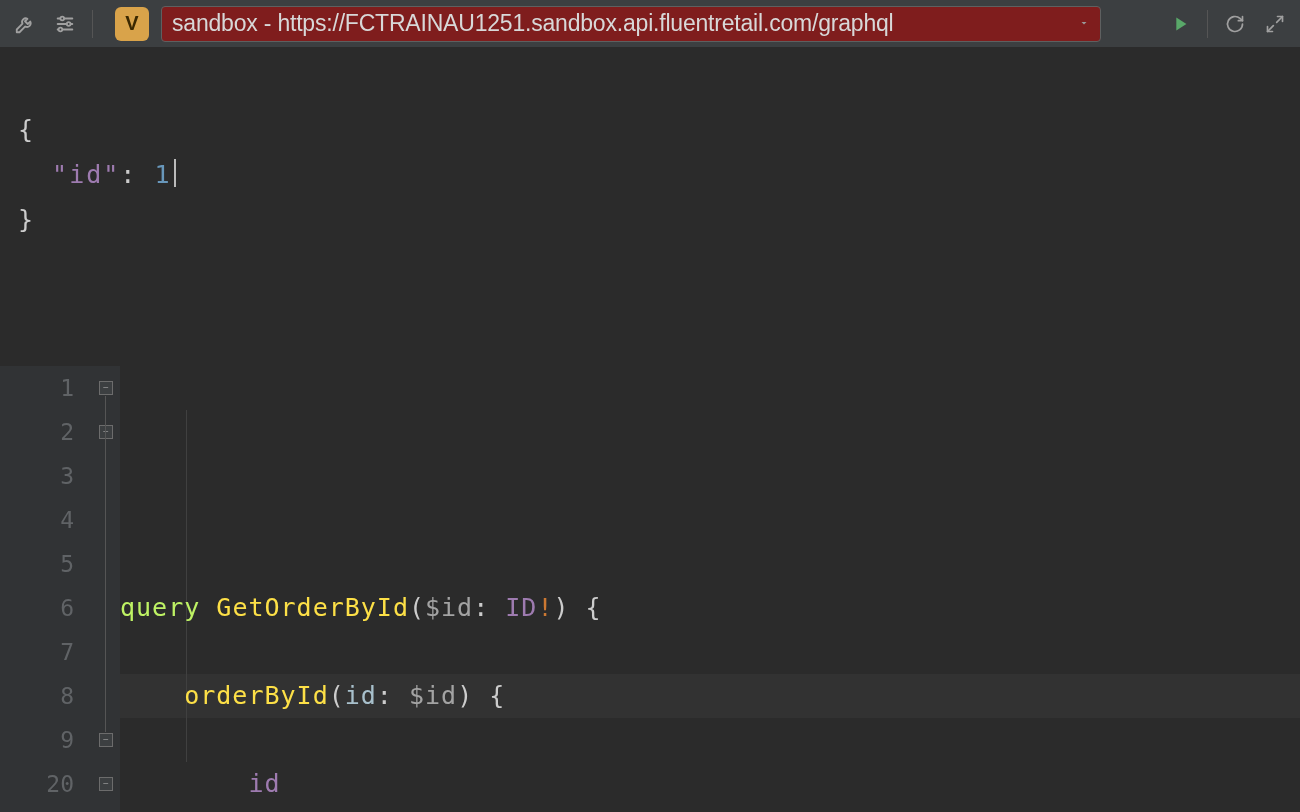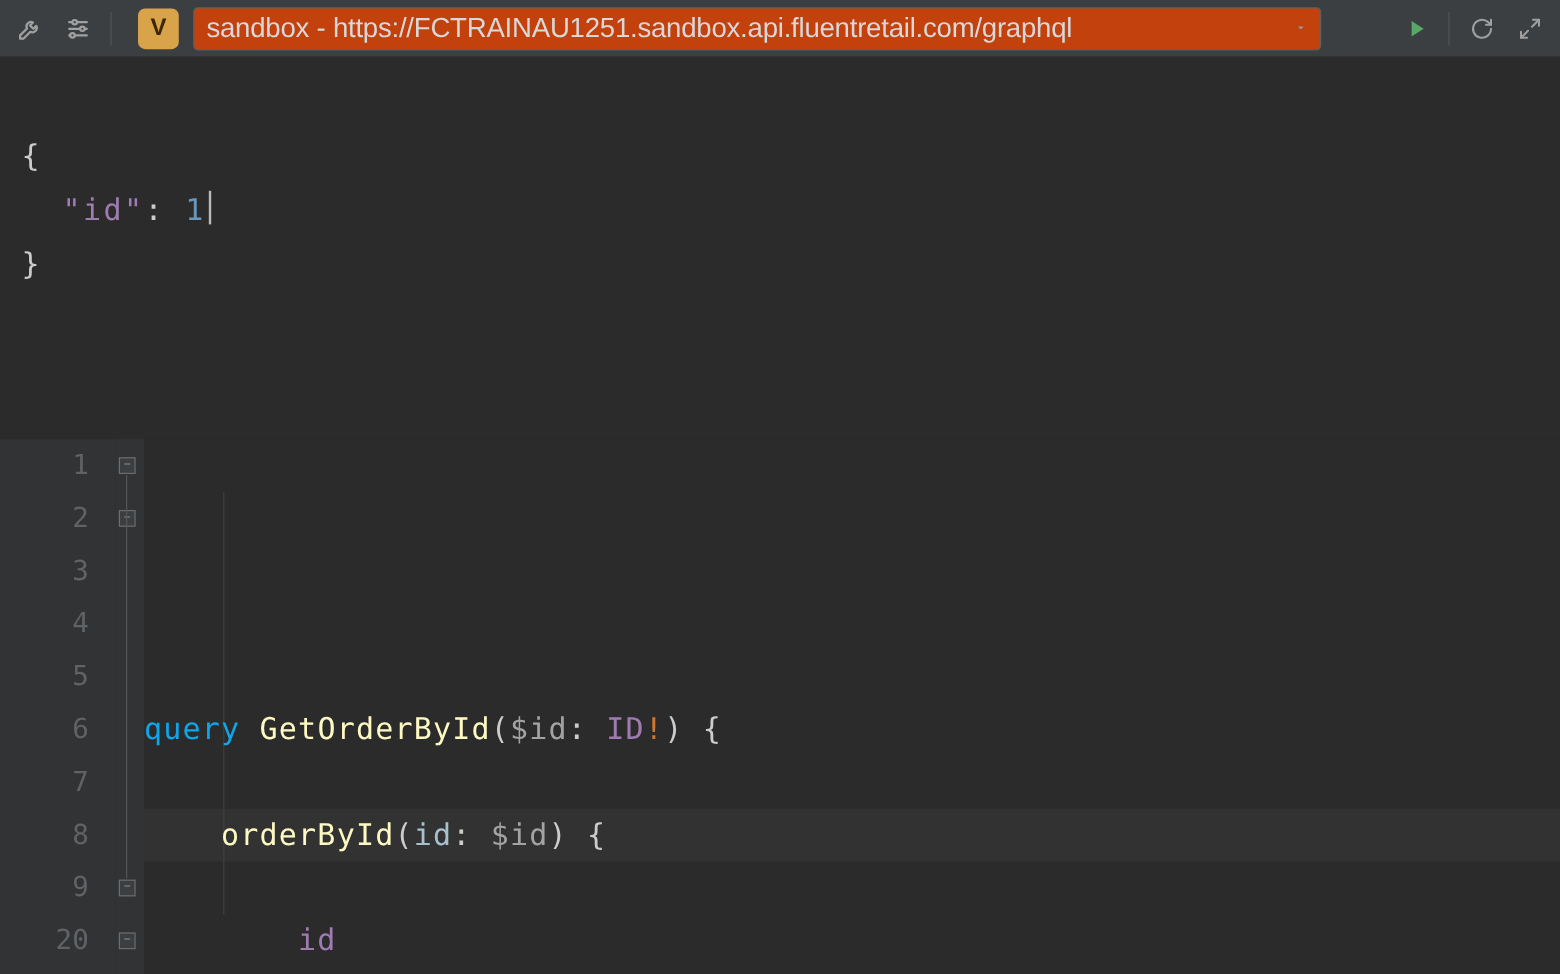--- a/index.html
+++ b/index.html
@@ -48,21 +48,21 @@
     justify-content: center;
     font-weight: 600;
     font-family: sans-serif;
     font-size: 20px;
     margin: 0 6px 0 12px;
   }
   .toolbar .endpoint-box {
     flex: 0 0 auto;
     width: 940px;
     height: 36px;
-    background: #c2410c;
+    background: #7f1d1d;
     border: 1px solid #5e6060;
     border-radius: 4px;
     display: flex;
     align-items: center;
     padding: 0 10px;
     color: #d8d8d8;
     font-family: sans-serif;
     font-size: 23px;
     letter-spacing: -0.2px;
     justify-content: space-between;
@@ -162,22 +162,22 @@
   .code .ln { height: 44px; }
   .ind-guide {
     position: absolute;
     top: 0;
     bottom: 0;
     width: 1px;
     background: #404040;
     z-index: 0;
   }
 
-  .tok-keyword { color: #0ea5e9; }
-  .tok-ident   { color: #fef9c3; }
+  .tok-keyword { color: #bef264; }
+  .tok-ident   { color: #fde047; }
   .tok-punct   { color: #cccccc; }
   .tok-var     { color: #a3a3a3; }
   .tok-type    { color: #9e7bb0; }
   .tok-bang    { color: #cc7832; }
   .tok-field   { color: #9e7bb0; }
   .tok-arg     { color: #a8c0cc; }
 
 </style>
 </head>
 <body>

